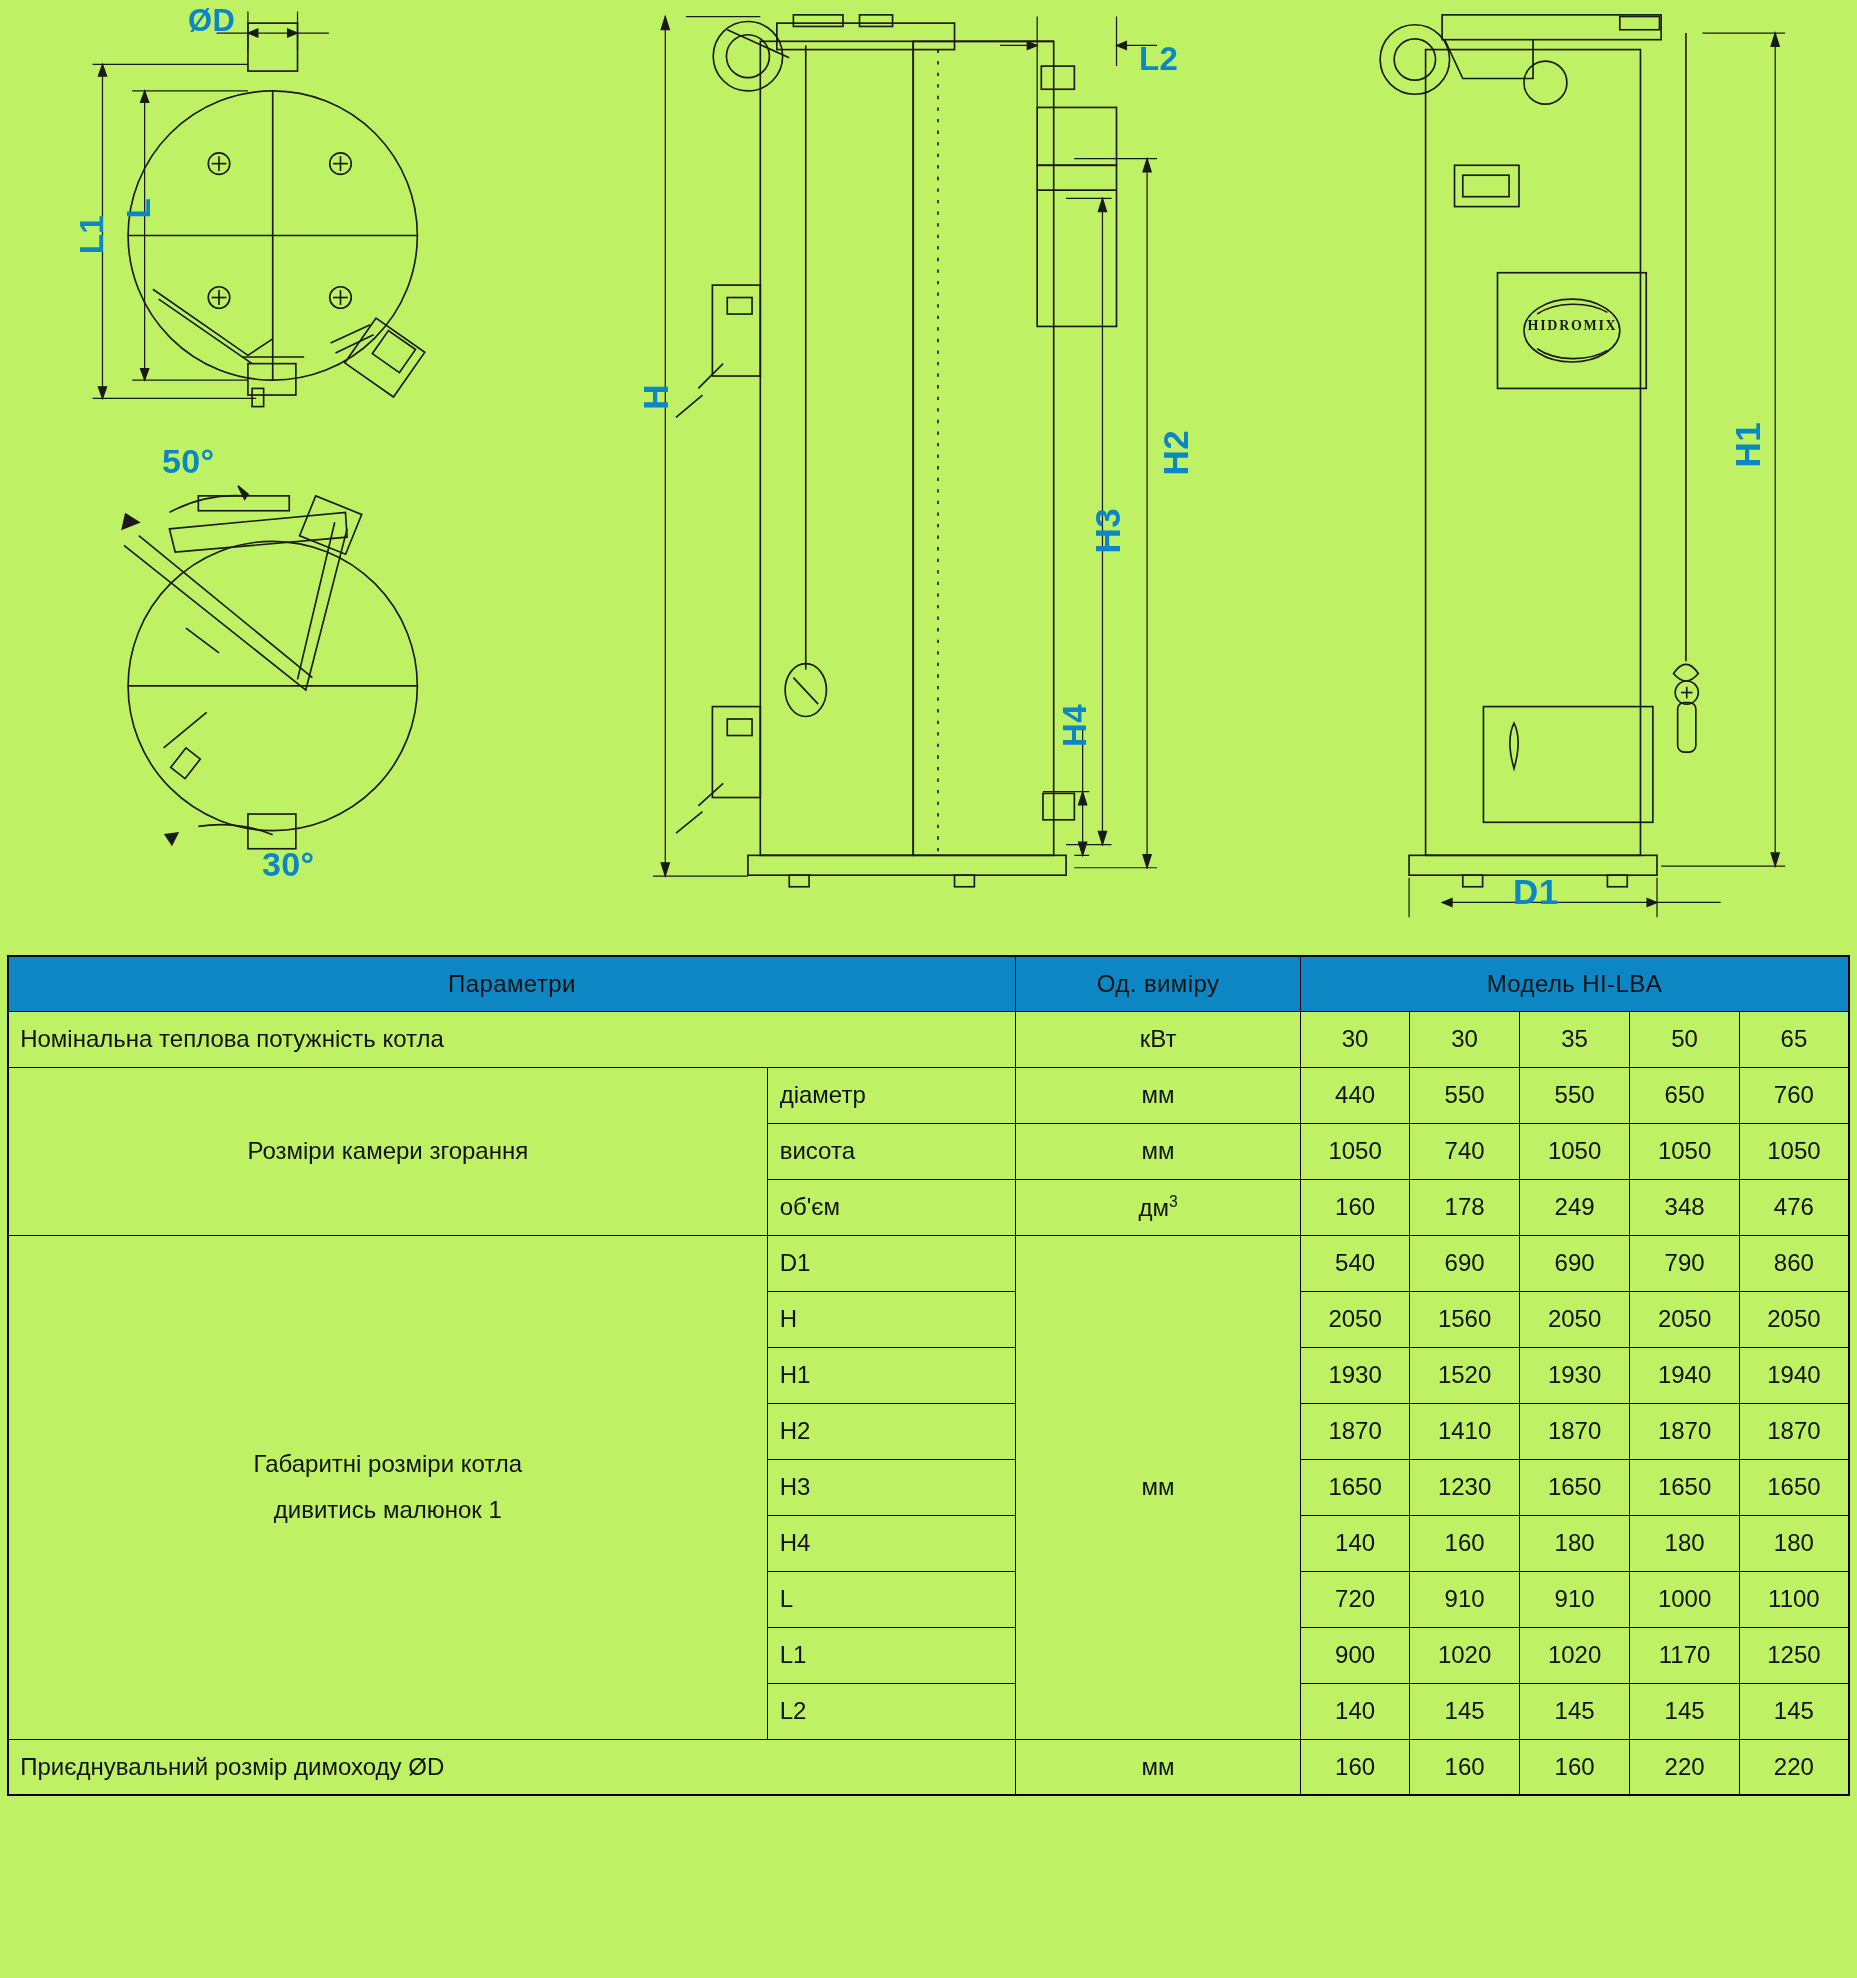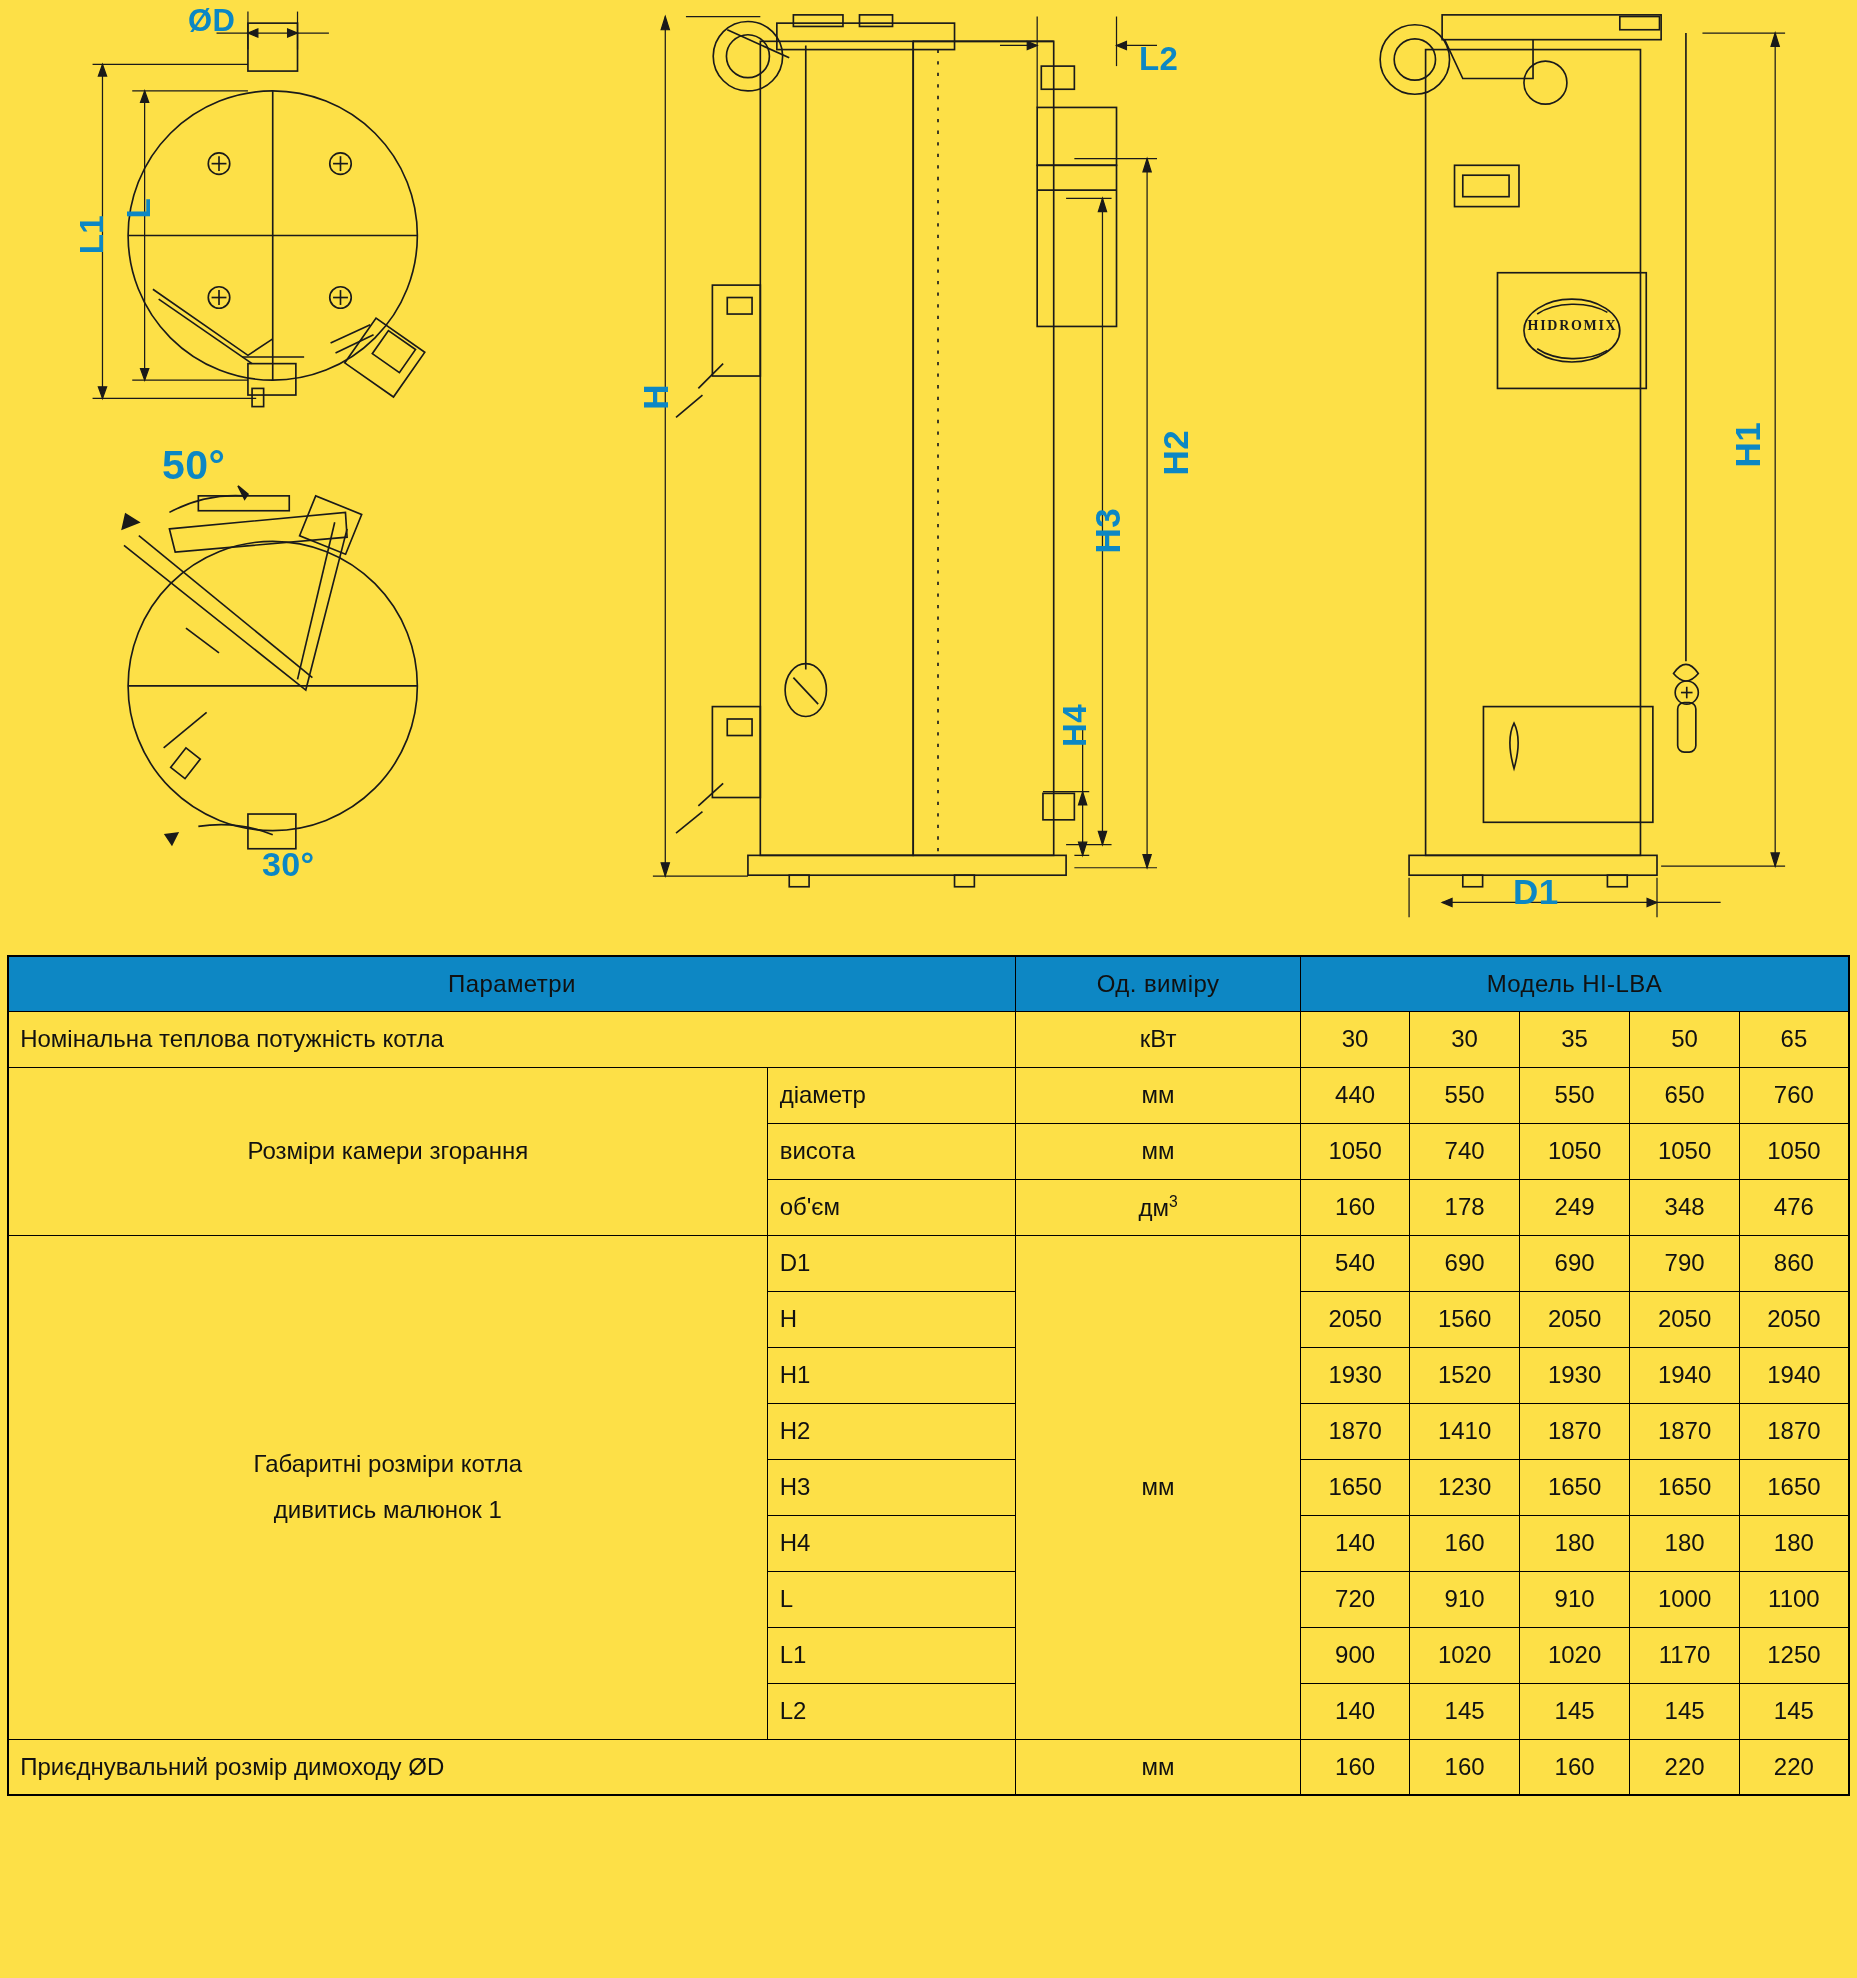--- a/index.html
+++ b/index.html
@@ -5,21 +5,21 @@
   * { box-sizing: border-box; }
   html, body {
     margin: 0; padding: 0;
     background: #ffffff;
     font-family: "Liberation Sans", sans-serif;
   }
   .page {
     width: 1857px;
     height: 1979px;
     position: relative;
-    background: #fde047;
+    background: #bef264;
     overflow: hidden;
   }
 
   
   .drawings {
     position: relative;
     width: 1857px;
     height: 938px;
   }
   .dim-label {
@@ -289,21 +289,21 @@
           <line x1="1745" y1="1092" x2="2082" y2="1092"></line>
           <path d="M1745 1092 L1757 1087 L1757 1097 Z" fill="#1a1a1a"></path>
           <path d="M2005 1092 L1993 1087 L1993 1097 Z" fill="#1a1a1a"></path>
         </g>
       </g>
     </svg>
 
     <div class="dim-label" style="left:188px; top:3.3px; font-size:31px;">ØD</div>
     <div class="dim-label vert" style="left:120px; top:198px; font-size:33px;">L</div>
     <div class="dim-label vert" style="left:73px; top:215px; font-size:33px;">L1</div>
-    <div class="dim-label" style="left:162px; top:442px; font-size:41px;">50°</div>
+    <div class="dim-label" style="left:162px; top:442px; font-size:34px;">50°</div>
     <div class="dim-label" style="left:217px; top:845px; font-size:34px;margin-left:45px;">30°</div>
 
     <div class="dim-label vert" style="left:636px; top:384px; font-size:35px;">H</div>
     <div class="dim-label" style="left:1139px; top:40px; font-size:33px;">L2</div>
     <div class="dim-label vert" style="left:1156px; top:430px; font-size:35px;">H2</div>
     <div class="dim-label vert" style="left:1088px; top:508px; font-size:35px;">H3</div>
     <div class="dim-label vert" style="left:1056px; top:704px; font-size:33px;">H4</div>
 
     <div class="dim-label vert" style="left:1728px; top:422px; font-size:35px;">H1</div>
     <div class="dim-label" style="left:1513px; top:872px; font-size:35px;">D1</div>

